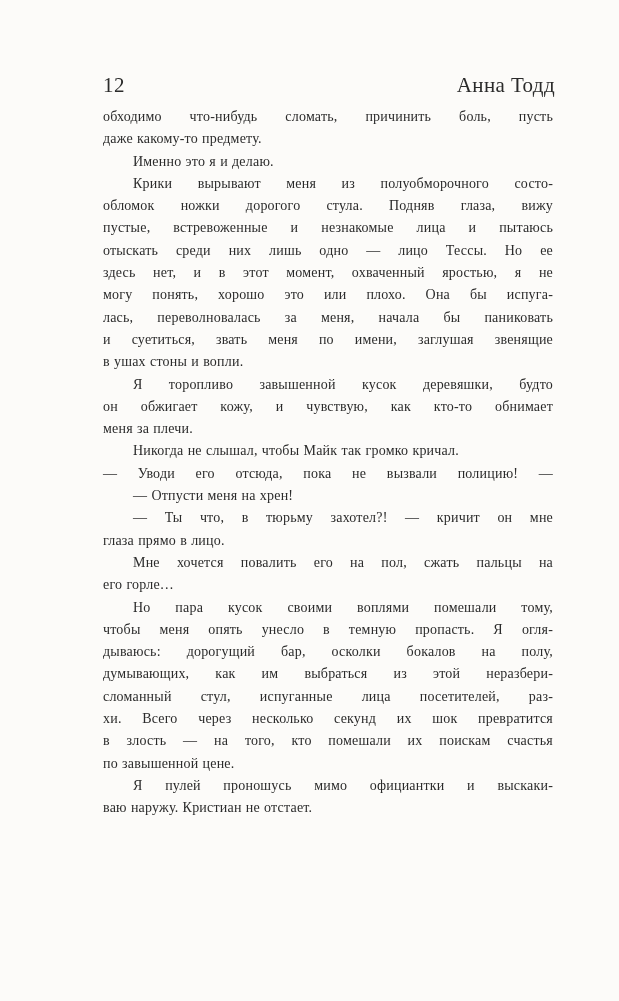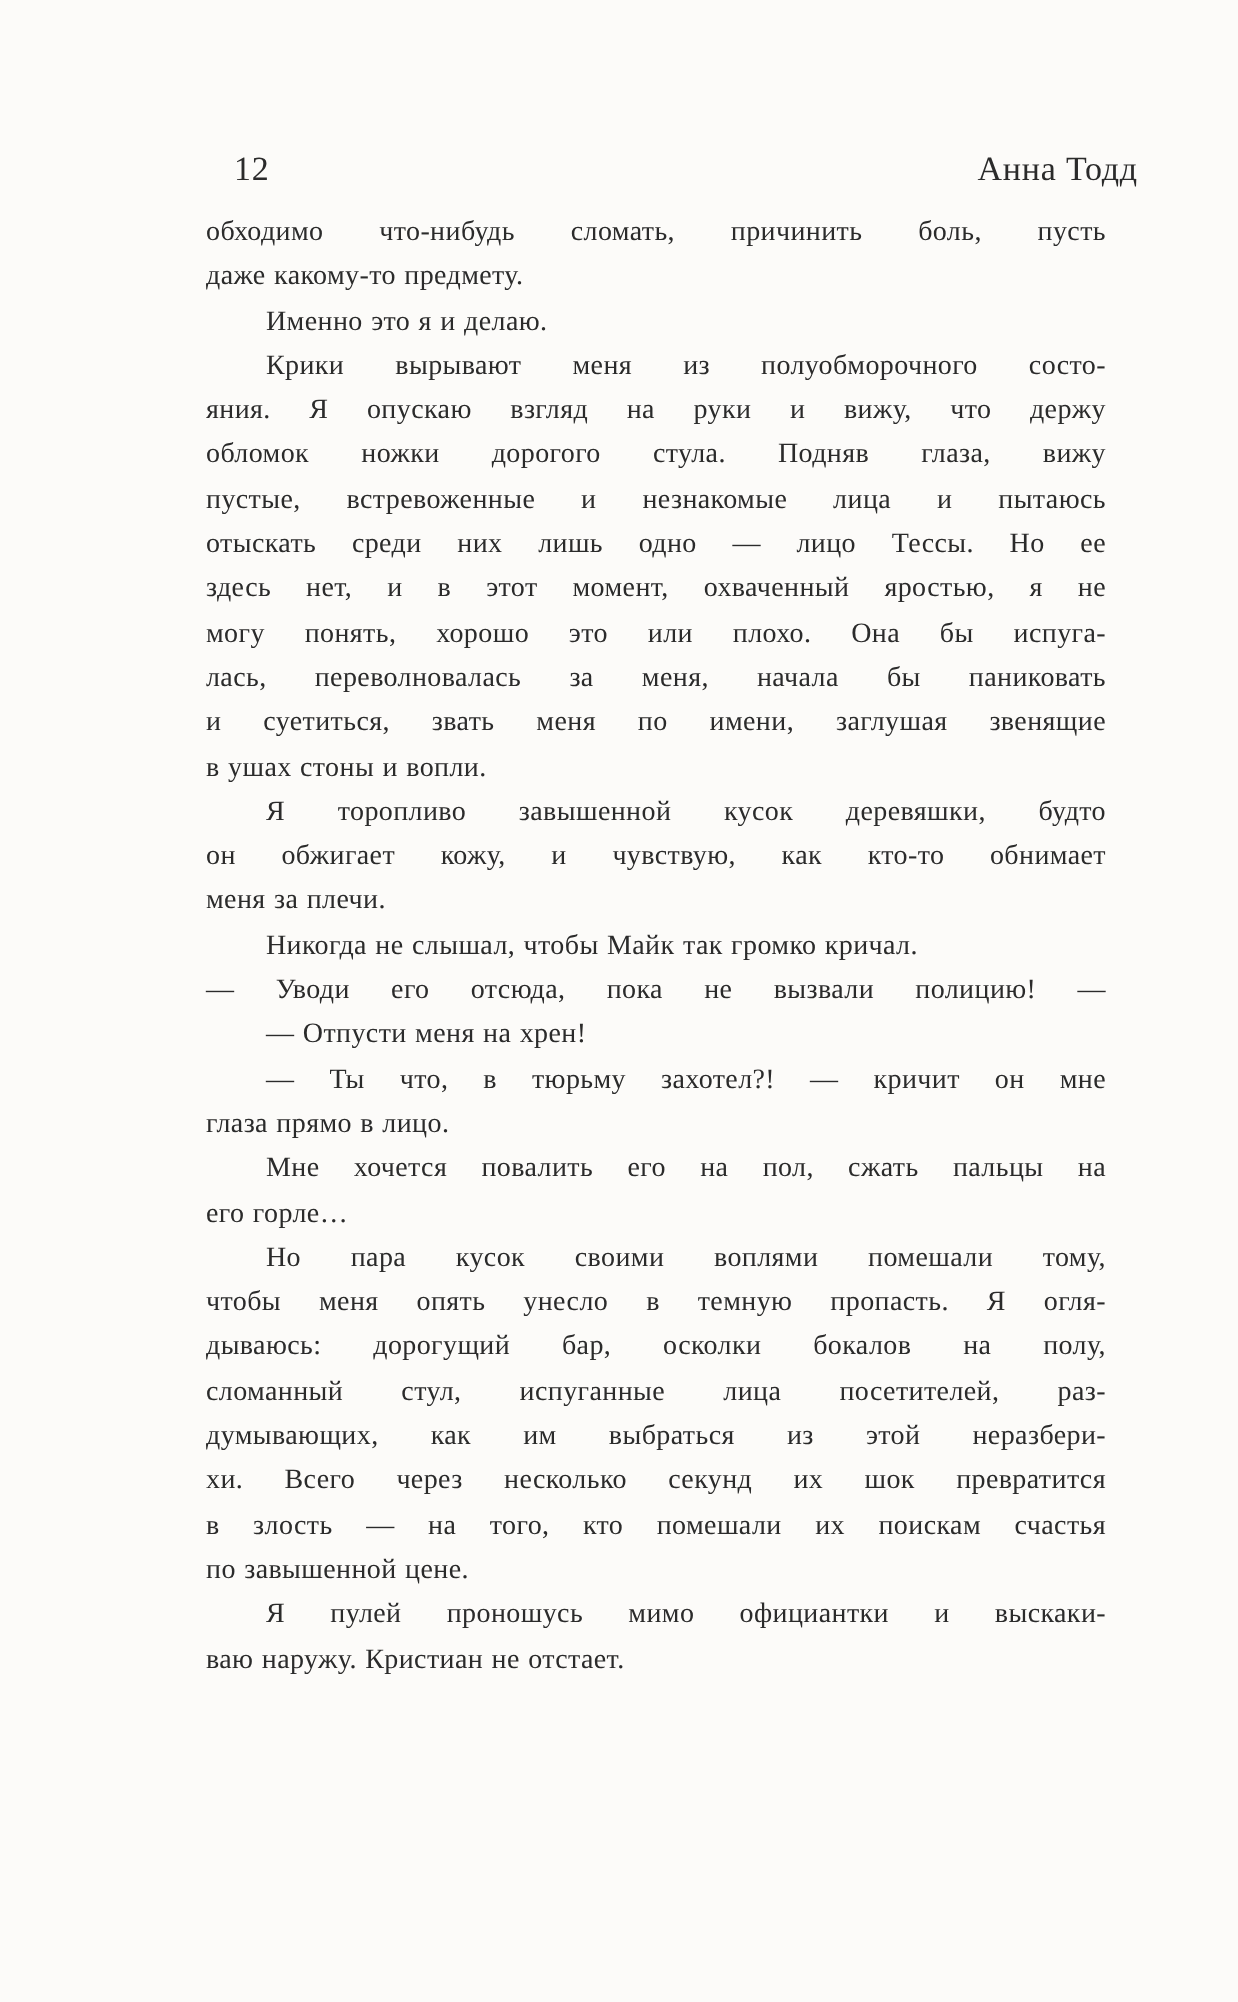--- a/index.html
+++ b/index.html
@@ -16,26 +16,26 @@
   .page {
     position: absolute;
     inset: 0;
     background: #fcfbf9;
     color: #2b2b2b;
     font-family: "Liberation Serif", "DejaVu Serif", serif;
   }
   .running-header {
     position: absolute;
     top: 75px;
-    left: 117px;
+    left: 103px;
     width: 452px;
     display: flex;
     justify-content: space-between;
     align-items: flex-start;
-    font-size: 17px;
+    font-size: 21px;
     line-height: 20px;
     letter-spacing: 0.4px;
   }
   .body-text {
     position: absolute;
     top: 106px;
     left: 103px;
     width: 450px;
     font-size: 14px;
     line-height: 22.3px;
@@ -68,21 +68,20 @@
   <main class="body-text" id="body-text">
       <div class="paragraph">
         <div class="line">обходимо что-нибудь сломать, причинить боль, пусть</div>
         <div class="line last">даже какому-то предмету.</div>
       </div>
       <div class="paragraph indent">
         <div class="line last">Именно это я и делаю.</div>
       </div>
       <div class="paragraph indent">
         <div class="line">Крики вырывают меня из полуобморочного состо-</div>
-        <div class="line">яния. Я опускаю взгляд на руки и вижу, что держу</div>
         <div class="line">обломок ножки дорогого стула. Подняв глаза, вижу</div>
         <div class="line">пустые, встревоженные и незнакомые лица и пытаюсь</div>
         <div class="line">отыскать среди них лишь одно — лицо Тессы. Но ее</div>
         <div class="line">здесь нет, и в этот момент, охваченный яростью, я не</div>
         <div class="line">могу понять, хорошо это или плохо. Она бы испуга-</div>
         <div class="line">лась, переволновалась за меня, начала бы паниковать</div>
         <div class="line">и суетиться, звать меня по имени, заглушая звенящие</div>
         <div class="line last">в ушах стоны и вопли.</div>
       </div>
       <div class="paragraph indent">
@@ -102,22 +101,22 @@
         <div class="line last">глаза прямо в лицо.</div>
       </div>
       <div class="paragraph indent">
         <div class="line">Мне хочется повалить его на пол, сжать пальцы на</div>
         <div class="line last">его горле…</div>
       </div>
       <div class="paragraph indent">
         <div class="line">Но пара кусок своими воплями помешали тому,</div>
         <div class="line">чтобы меня опять унесло в темную пропасть. Я огля-</div>
         <div class="line">дываюсь: дорогущий бар, осколки бокалов на полу,</div>
+        <div class="line">думывающих, как им выбраться из этой неразбери-</div>
         <div class="line">сломанный стул, испуганные лица посетителей, раз-</div>
-        <div class="line">думывающих, как им выбраться из этой неразбери-</div>
         <div class="line">хи. Всего через несколько секунд их шок превратится</div>
         <div class="line">в злость — на того, кто помешали их поискам счастья</div>
         <div class="line last">по завышенной цене.</div>
       </div>
       <div class="paragraph indent">
         <div class="line">Я пулей проношусь мимо официантки и выскаки-</div>
         <div class="line last">ваю наружу. Кристиан не отстает.</div>
       </div>
     </main>
 </div>

